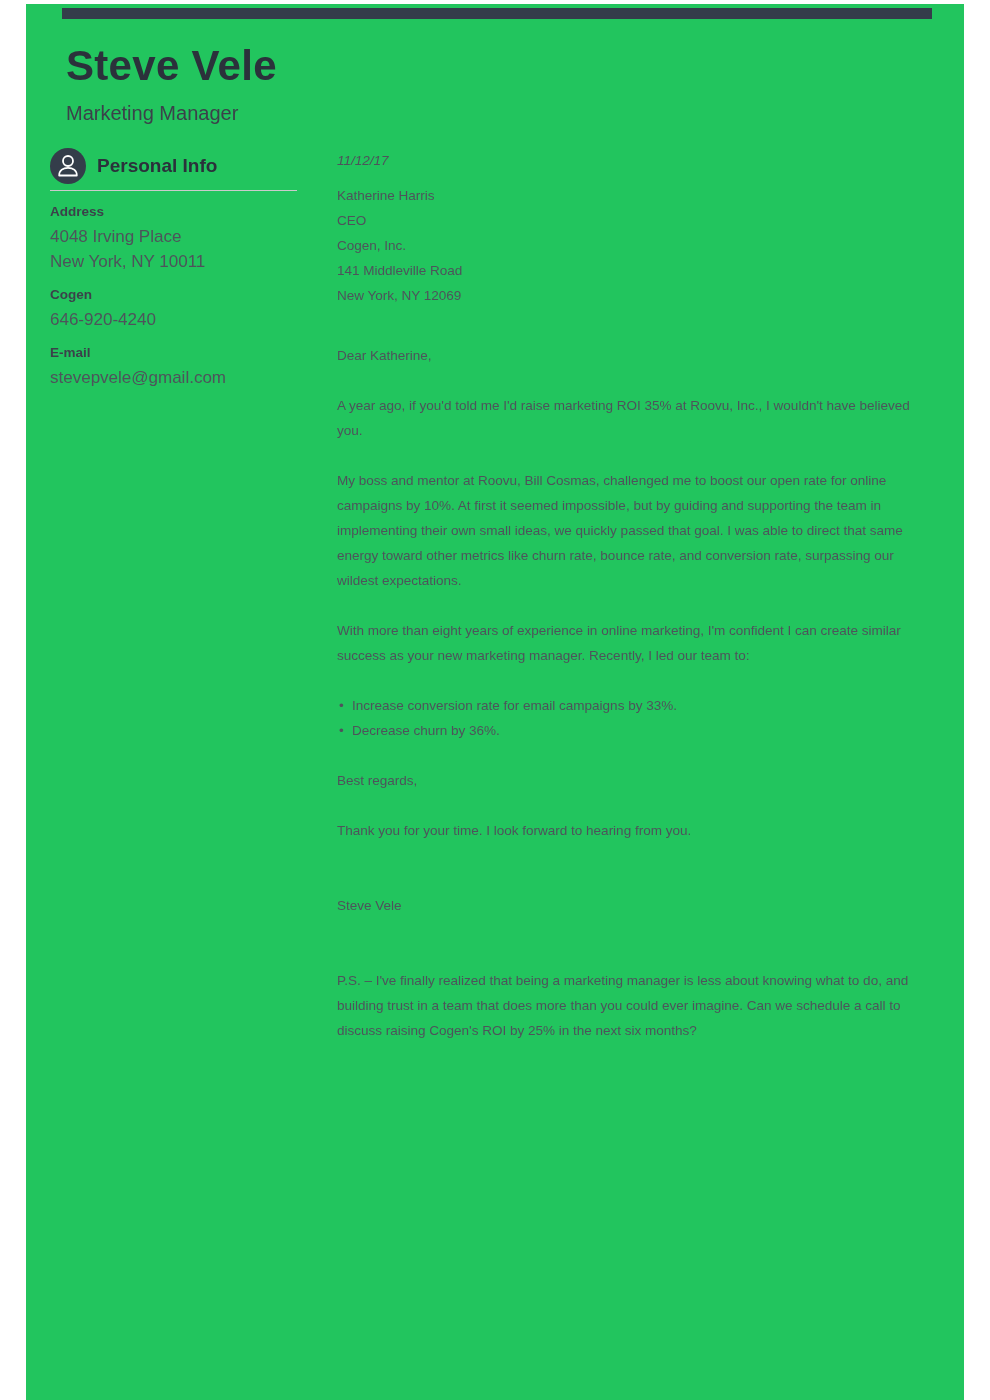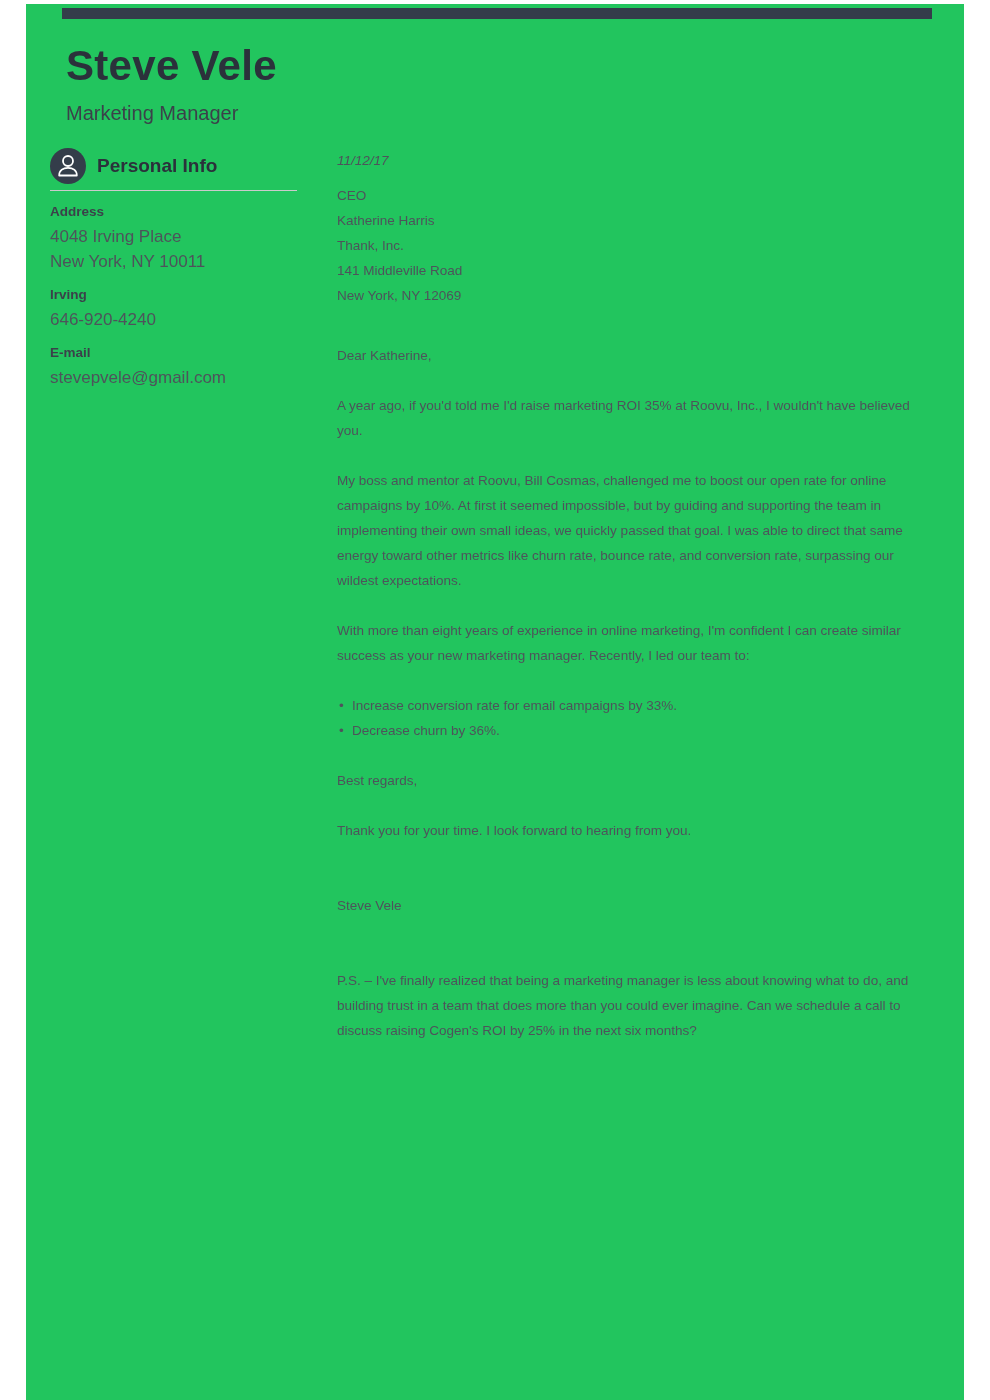--- a/index.html
+++ b/index.html
@@ -123,37 +123,37 @@
       </div>
       <hr class="divider">
 
       <div class="field">
         <div class="field-label">Address</div>
         <div class="field-line">4048 Irving Place</div>
         <div class="field-line">New York, NY 10011</div>
       </div>
 
       <div class="field">
-        <div class="field-label">Irving</div>
+        <div class="field-label">Cogen</div>
         <div class="field-line">646-920-4240</div>
       </div>
 
       <div class="field">
         <div class="field-label">E-mail</div>
         <div class="field-line">stevepvele@gmail.com</div>
       </div>
     </aside>
 
     <main class="letter">
       <div class="date">11/12/17</div>
 
       <div class="recipient">
+        <div class="recipient-line">Katherine Harris</div>
         <div class="recipient-line">CEO</div>
-        <div class="recipient-line">Katherine Harris</div>
-        <div class="recipient-line">Thank, Inc.</div>
+        <div class="recipient-line">Cogen, Inc.</div>
         <div class="recipient-line">141 Middleville Road</div>
         <div class="recipient-line">New York, NY 12069</div>
       </div>
 
       <p class="salutation">Dear Katherine,</p>
 
       <p>A year ago, if you'd told me I'd raise marketing ROI 35% at Roovu, Inc., I wouldn't have believed you.</p>
       <p>My boss and mentor at Roovu, Bill Cosmas, challenged me to boost our open rate for online campaigns by 10%. At first it seemed impossible, but by guiding and supporting the team in implementing their own small ideas, we quickly passed that goal. I was able to direct that same energy toward other metrics like churn rate, bounce rate, and conversion rate, surpassing our wildest expectations.</p>
       <p>With more than eight years of experience in online marketing, I'm confident I can create similar success as your new marketing manager. Recently, I led our team to:</p>
 

